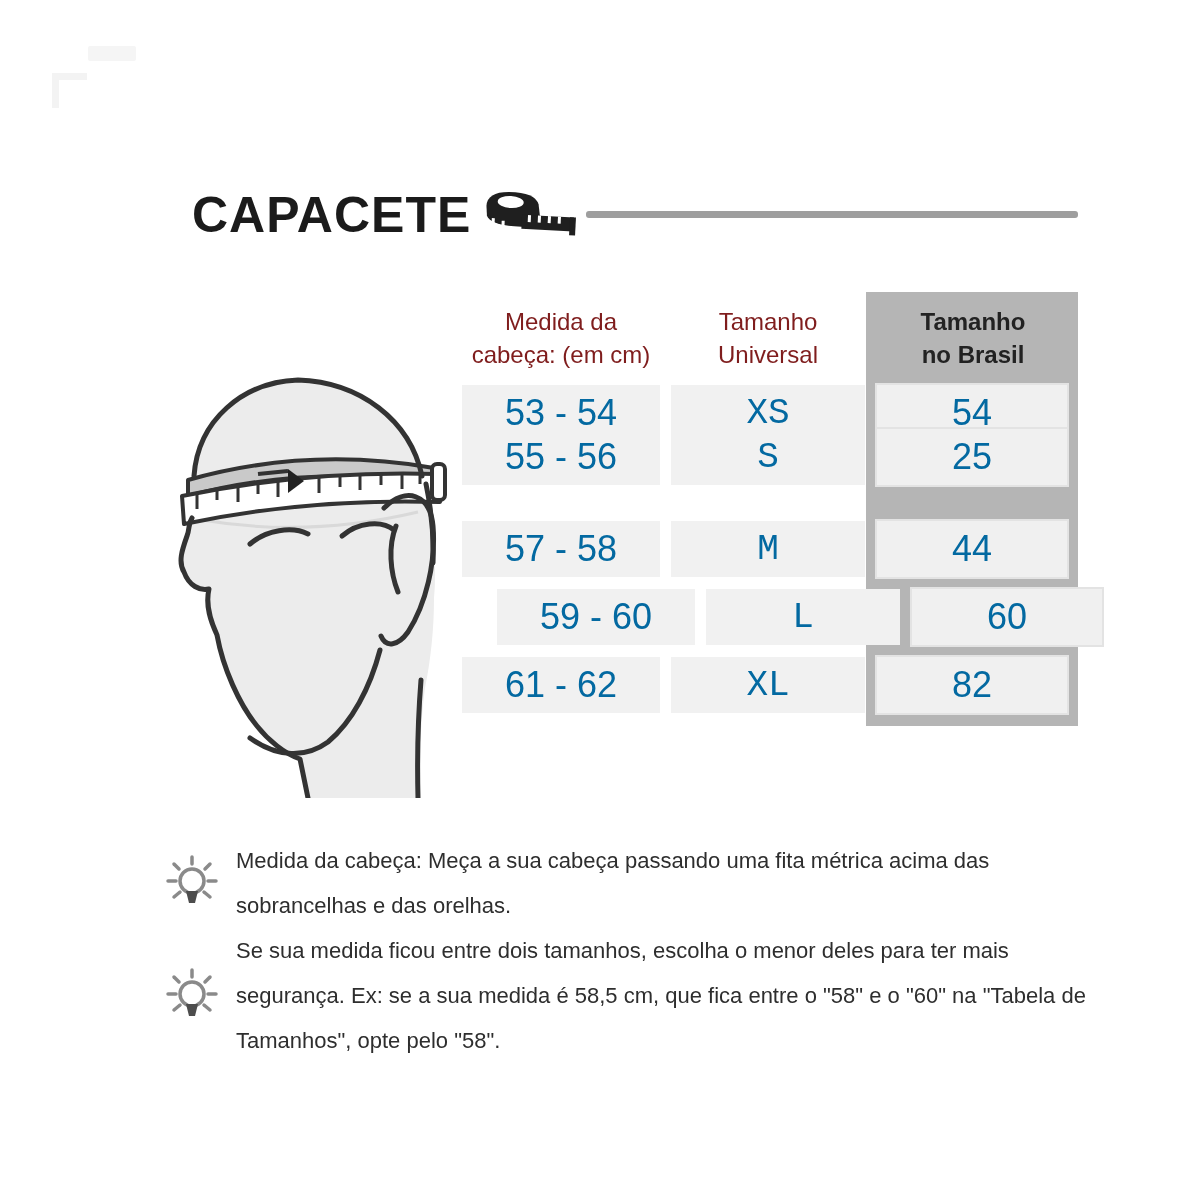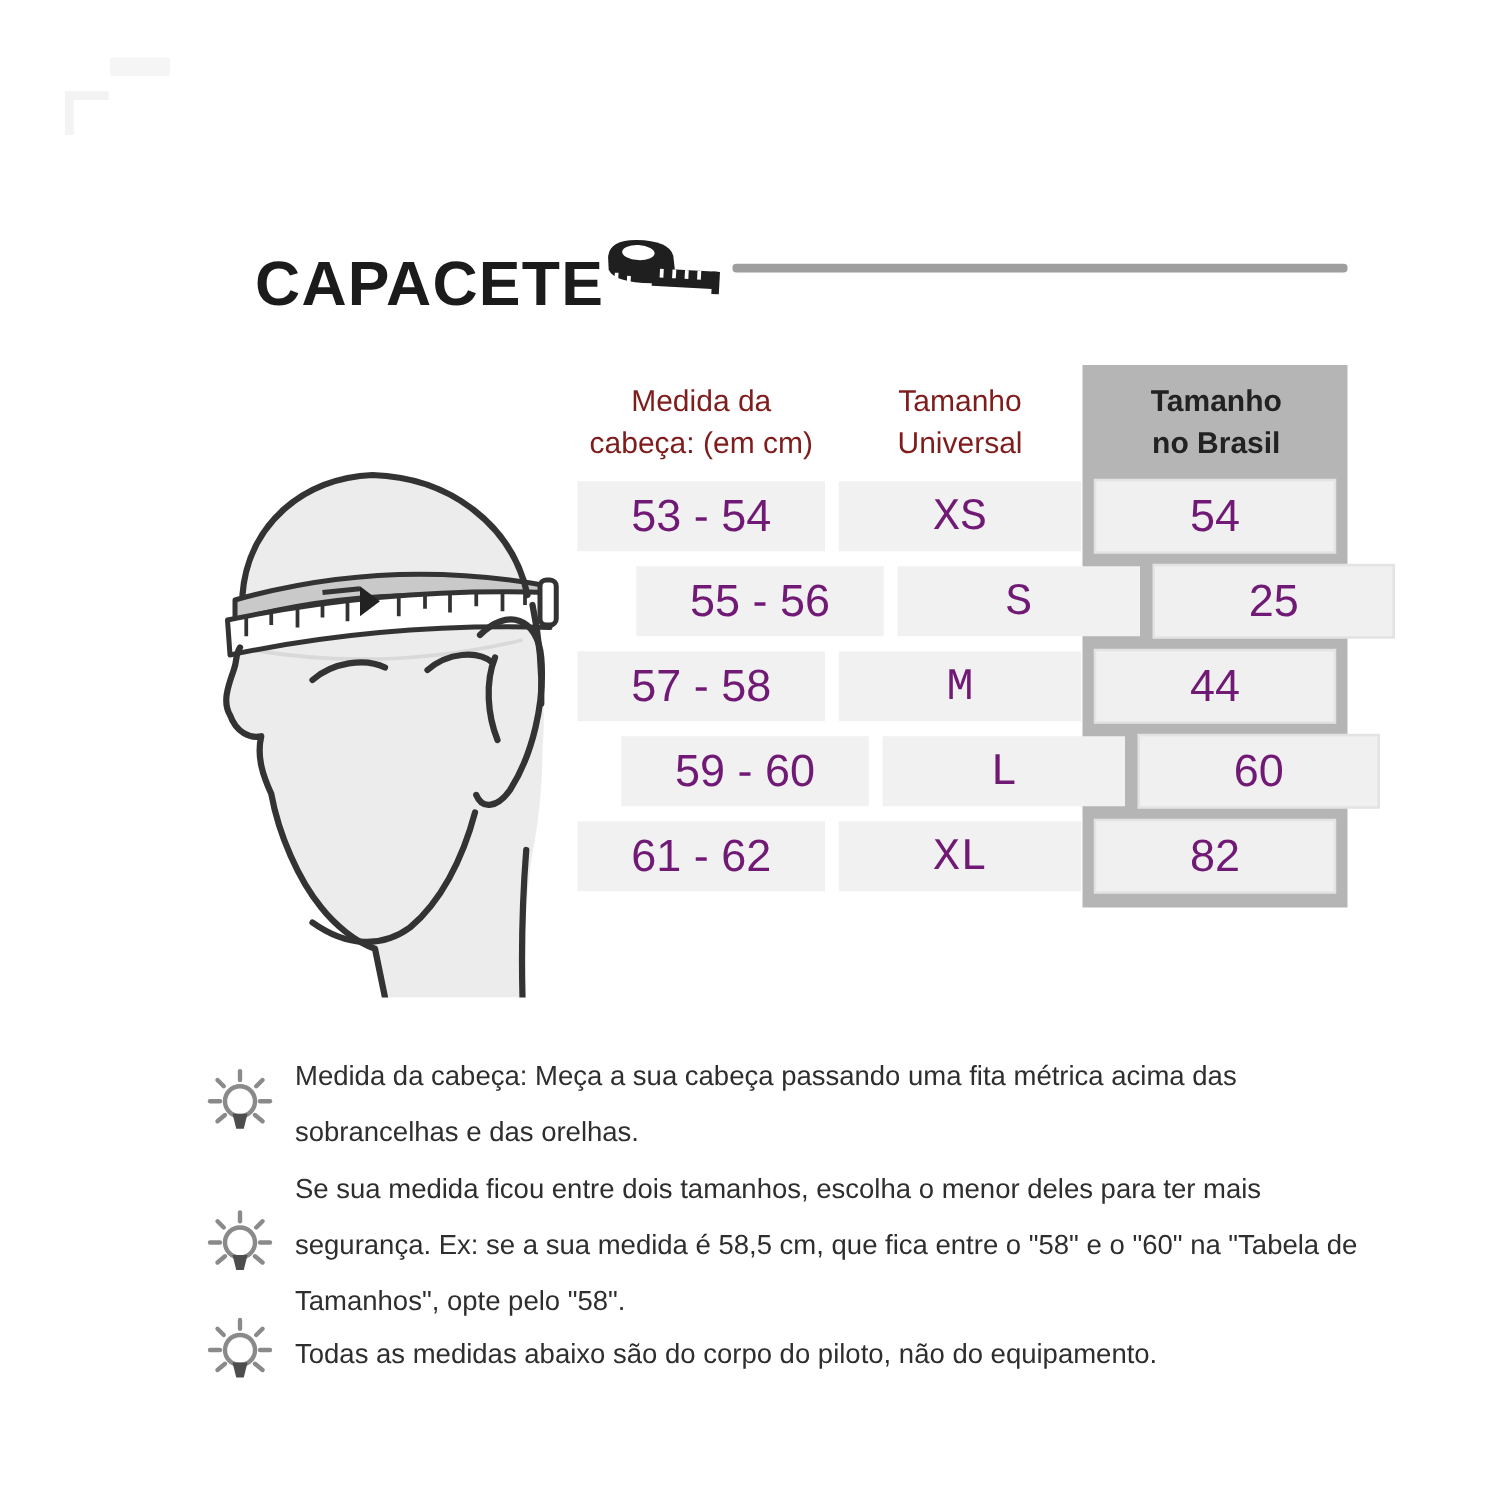--- a/index.html
+++ b/index.html
@@ -8,21 +8,21 @@
     font-family:"Liberation Sans", sans-serif; overflow:hidden;
   }
 
   
   .wm-text   { position:absolute; left:88px;  top:46px; width:48px; height:15px; background:#f5f5f5; border-radius:2px; }
   .wm-corner { position:absolute; left:52px;  top:73px; width:28px; height:28px;
                border-left:7px solid #f3f3f3; border-top:7px solid #f3f3f3; }
 
   
   .title {
-    position:absolute; left:192px; top:186px; margin:12px;
+    position:absolute; left:192px; top:186px; margin:0;
     font-size:50px; font-weight:bold; letter-spacing:1px; color:#1b1b1b;
   }
   .tape-icon { position:absolute; left:478px; top:188px; }
   .rule {
     position:absolute; left:586px; top:211px; width:492px; height:7px;
     background:#9e9e9e; border-radius:3px;
   }
 
   
   .head-illu { position:absolute; left:138px; top:358px; }
@@ -36,26 +36,26 @@
     position:absolute; top:300px; height:76px;
     display:flex; align-items:center; justify-content:center; text-align:center;
     font-size:24px; line-height:33px; color:#7f1d1d; white-space:pre-line;
   }
   .th.c1 { left:462px; width:198px; }
   .th.c2 { left:671px; width:194px; }
   .th.c3 { left:878px; width:190px; font-weight:bold; color:#222; }
   .cell {
     position:absolute; height:56px; background:#f1f1f1;
     display:flex; align-items:center; justify-content:center;
-    font-size:36px; color:#701a75;
+    font-size:36px; color:#0369a1;
   }
   .cell.c1 { left:462px; width:198px; }
   .cell.c2 { left:671px; width:194px;font-family:Liberation Mono, monospace; }
   .cell.c3 { left:877px; width:190px; background:#f0f0f0; box-shadow:0 0 0 2px #e3e3e3; }
-  .r1 { top:385px; } .r2 { top:453px;margin-left:47px; } .r3 { top:521px; } .r4 { top:589px;margin-left:35px; } .r5 { top:657px; }
+  .r1 { top:385px; } .r2 { top:429px; } .r3 { top:521px; } .r4 { top:589px;margin-left:35px; } .r5 { top:657px; }
 
   
   .tip {
     position:absolute; left:160px; width:960px;
     display:flex; align-items:center; gap:12px;
   }
   .tip-1 { top:838px; }
   .tip-2 { top:928px; }
   .tip-3 { top:1050px; }
   .tip .bulb { flex:0 0 64px; }
@@ -196,30 +196,14 @@
         <line x1="56" y1="30" x2="48" y2="30"></line>
         <line x1="14" y1="46" x2="20" y2="41"></line>
         <line x1="50" y1="46" x2="44" y2="41"></line>
       </g>
       <circle cx="32" cy="30" r="12" fill="#ffffff" stroke="#8a8a8a" stroke-width="3.5"></circle>
       <path d="M26 40 L38 40 L35 52 L29 52 Z" fill="#4d4d4d"></path>
     </svg>
     <p>Se sua medida ficou entre dois tamanhos, escolha o menor deles para ter mais segurança. Ex: se a sua medida é 58,5 cm, que fica entre o "58" e o "60" na "Tabela de Tamanhos", opte pelo "58".</p>
   </div>
 
-  <div class="tip tip-3">
-    <svg class="bulb" width="64" height="64" viewBox="0 0 64 64">
-      <g stroke="#8a8a8a" stroke-width="3.5" stroke-linecap="round">
-        <line x1="32" y1="6" x2="32" y2="13"></line>
-        <line x1="14" y1="13" x2="19" y2="18"></line>
-        <line x1="50" y1="13" x2="45" y2="18"></line>
-        <line x1="8" y1="30" x2="16" y2="30"></line>
-        <line x1="56" y1="30" x2="48" y2="30"></line>
-        <line x1="14" y1="46" x2="20" y2="41"></line>
-        <line x1="50" y1="46" x2="44" y2="41"></line>
-      </g>
-      <circle cx="32" cy="30" r="12" fill="#ffffff" stroke="#8a8a8a" stroke-width="3.5"></circle>
-      <path d="M26 40 L38 40 L35 52 L29 52 Z" fill="#4d4d4d"></path>
-    </svg>
-    <p>Todas as medidas abaixo são do corpo do piloto, não do equipamento.</p>
-  </div>
 
 </div>
 
 </body></html>

